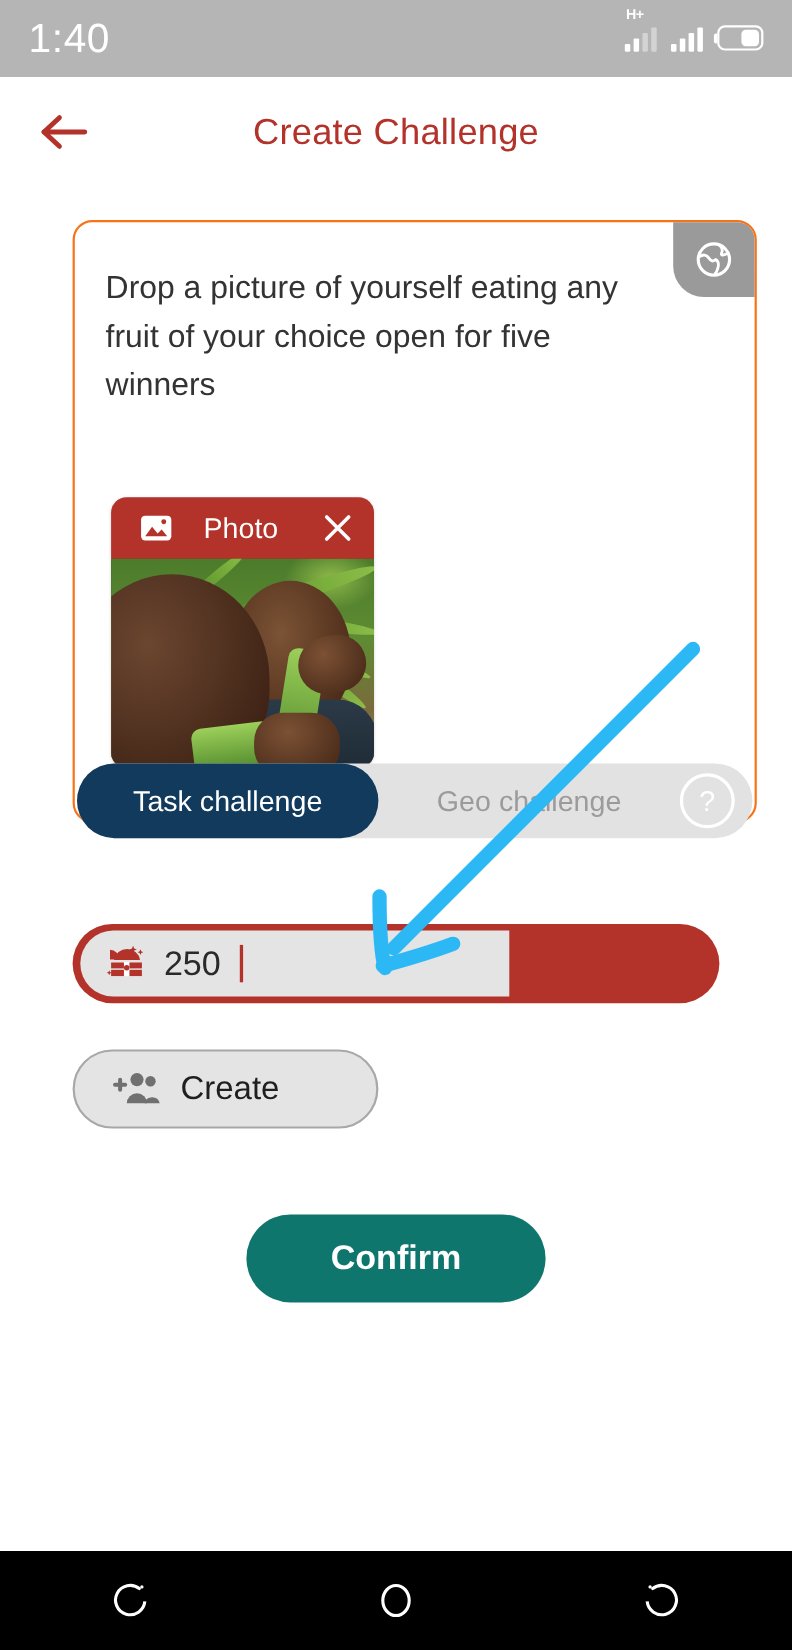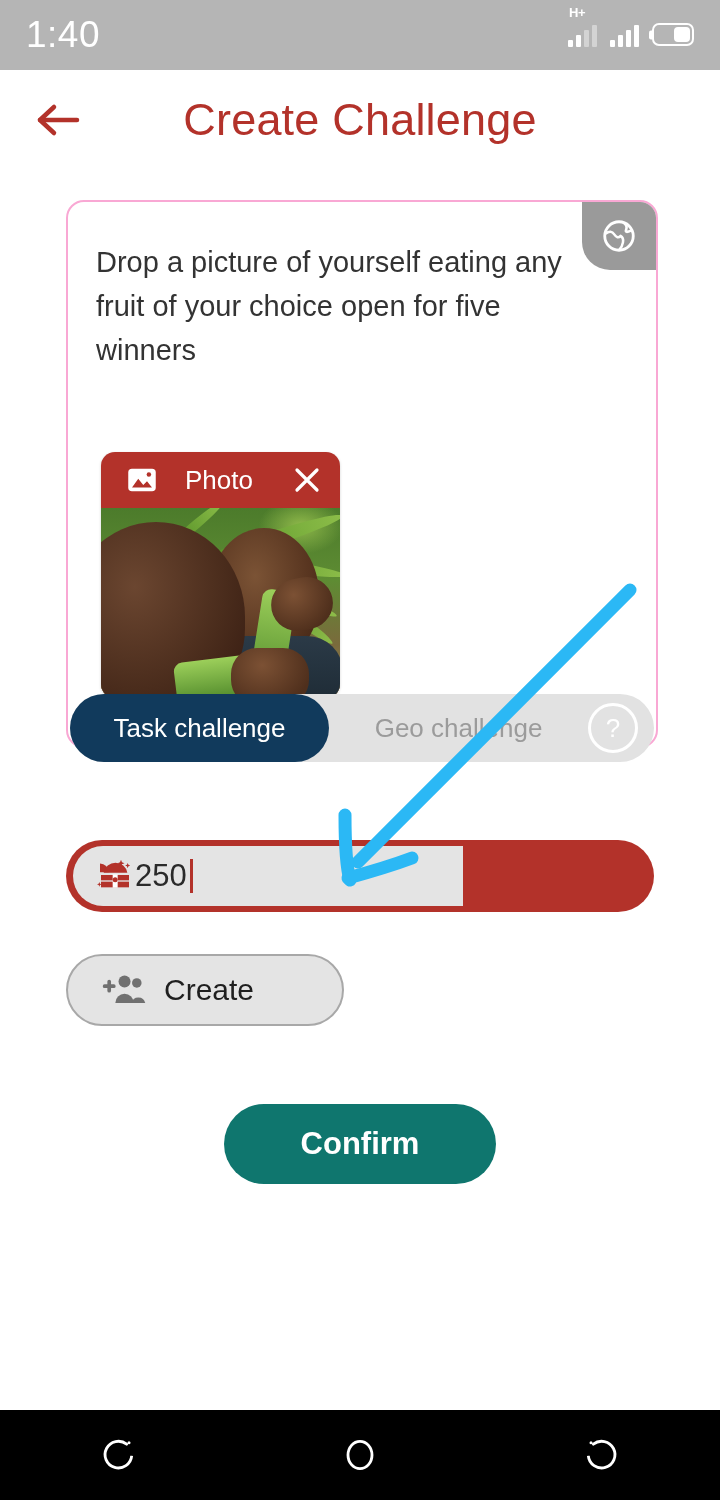--- a/index.html
+++ b/index.html
@@ -93,29 +93,29 @@
     left: 34px;
     top: 50%;
     transform: translateY(-50%);
     width: 48px; height: 48px;
     display: flex; align-items: center; justify-content: center;
   }
   .page-title {
     width: 100%;
     text-align: center;
     color: #b3322a;
-    font-size: 45px;
+    font-size: 33px;
     letter-spacing: 0.2px;
   }
 
   
   .challenge-card {
     position: relative;
-    margin: 30px 62px 0 66px;
-    border: 2px solid #f9a8d4;
+    margin: 30px 32px 0 66px;
+    border: 2px solid #f97316;
     border-radius: 18px;
     min-height: 548px;
     box-sizing: border-box;
     background: #ffffff;
   }
   .privacy-badge {
     position: absolute;
     top: 0; right: 0;
     width: 74px; height: 68px;
     background: #9a9a9a;
@@ -263,20 +263,21 @@
     overflow: hidden;
   }
   .amount-input {
     width: 390px;
     height: 60px;
     margin-left: 7px;
     background: #e4e4e4;
     border-radius: 30px 0 0 30px;
     display: flex;
     align-items: center;
+    gap: 14px;
     padding-left: 22px;
     box-sizing: border-box;
   }
   .amount-value {
     font-size: 31px;
     color: #2a2a2a;
     position: relative;
   }
   .caret {
     display: inline-block;

